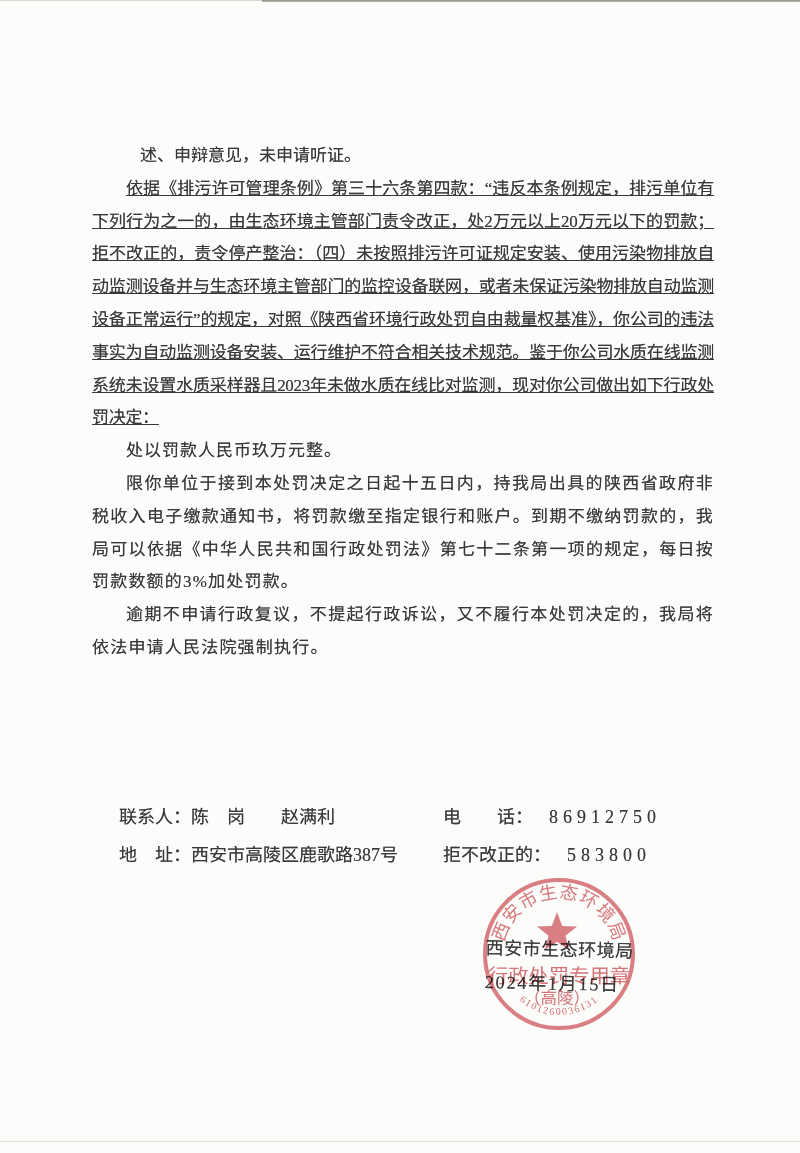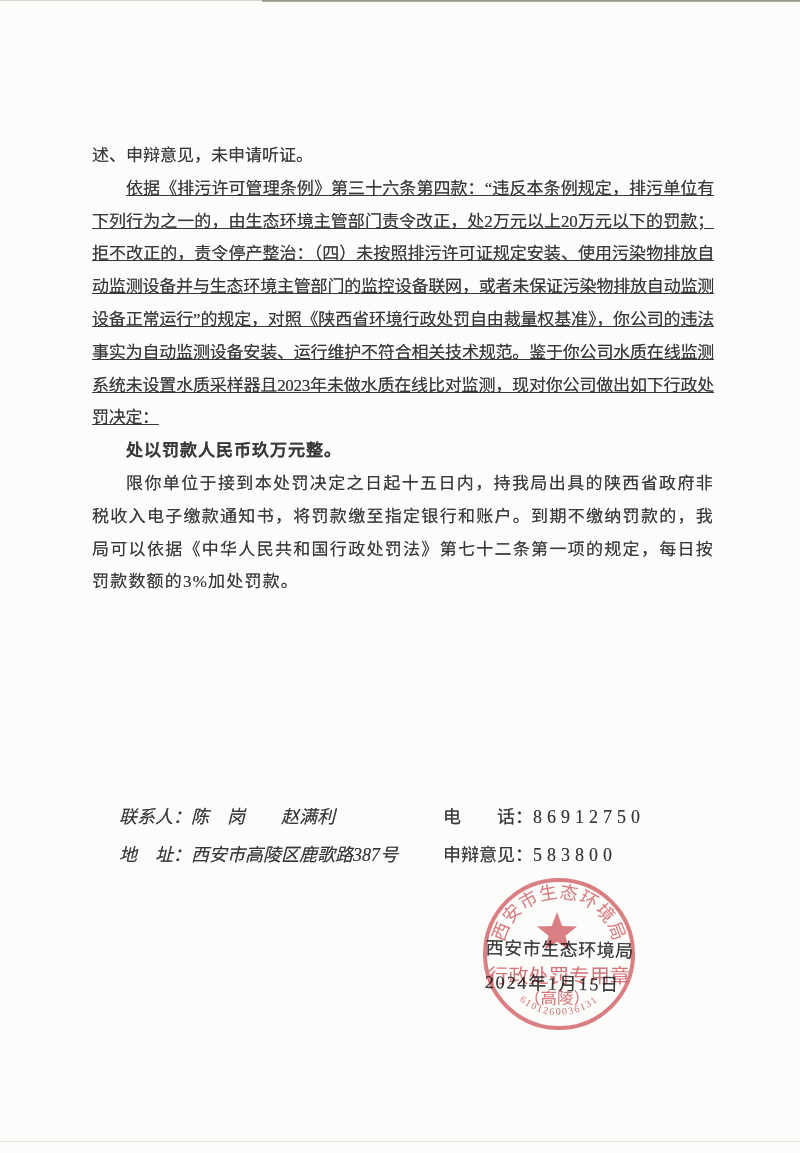--- a/index.html
+++ b/index.html
@@ -14,33 +14,33 @@
   .scan-edge-top-dark{position:absolute;top:0;left:262px;right:0;height:2px;background:rgba(110,104,88,.55);}
   .scan-edge-bottom{position:absolute;top:1141px;left:0;width:100%;height:1px;background:rgba(165,158,140,.28);}
 
   
   .body-text{
     position:absolute;left:92px;top:140px;width:622px;
     font-size:17px;line-height:32.8px;text-align:justify;
     color:#383838;text-shadow:0 0 .5px rgba(55,55,55,.65);
   }
   .para{margin:0;text-indent:2em;}
-  .para.no-indent{text-indent:0;}
+  .para.no-indent{text-indent:0;margin-left:48px;}
   .para.tight{letter-spacing:-0.3px;text-decoration:underline;}
-  .para.mid{letter-spacing:1px;font-weight:bold;}
+  .para.mid{letter-spacing:1px;}
   .para.loose{letter-spacing:1.2px;}
 
   
   .contact{
     position:absolute;left:119px;top:802px;width:620px;
     font-size:18px;color:#383838;text-shadow:0 0 .5px rgba(55,55,55,.6);
   }
   .contact-row{display:flex;line-height:30px;margin-bottom:8px;}
-  .c-left{width:324px;font-style:italic;}
-  .digits{letter-spacing:5px;}
+  .c-left{width:324px;}
+  .digits{letter-spacing:5px;margin-left:16px;}
 
   
   .sig{
     position:absolute;left:486px;top:936px;color:#3c3c3c;
     transform:rotate(1.3deg);transform-origin:left top;
     text-shadow:0 0 .5px rgba(55,55,55,.7);
   }
   .sig-issuer{font-size:18px;letter-spacing:0.5px;line-height:24px;}
   .sig-date{font-size:18px;letter-spacing:1.8px;line-height:24px;margin-top:10px;}
 
@@ -59,30 +59,31 @@
 
   <div class="scan-edge-top"></div>
   <div class="scan-edge-top-dark"></div>
   <div class="scan-edge-bottom"></div>
 
   <div class="body-text">
     <p class="para no-indent">述、申辩意见，未申请听证。</p>
     <p class="para tight">依据《排污许可管理条例》第三十六条第四款：“违反本条例规定，排污单位有下列行为之一的，由生态环境主管部门责令改正，处2万元以上20万元以下的罚款；拒不改正的，责令停产整治：（四）未按照排污许可证规定安装、使用污染物排放自动监测设备并与生态环境主管部门的监控设备联网，或者未保证污染物排放自动监测设备正常运行”的规定，对照《陕西省环境行政处罚自由裁量权基准》，你公司的违法事实为自动监测设备安装、运行维护不符合相关技术规范。鉴于你公司水质在线监测系统未设置水质采样器且2023年未做水质在线比对监测，现对你公司做出如下行政处罚决定：</p>
     <p class="para mid">处以罚款人民币玖万元整。</p>
     <p class="para loose">限你单位于接到本处罚决定之日起十五日内，持我局出具的陕西省政府非税收入电子缴款通知书，将罚款缴至指定银行和账户。到期不缴纳罚款的，我局可以依据《中华人民共和国行政处罚法》第七十二条第一项的规定，每日按罚款数额的3%加处罚款。</p>
+    <p class="para loose">逾期不申请行政复议，不提起行政诉讼，又不履行本处罚决定的，我局将依法申请人民法院强制执行。</p>
   </div>
 
   <div class="contact">
     <div class="contact-row">
       <span class="c-left"><span>联系人：</span><span>陈　岗　　赵满利</span></span>
       <span class="c-right"><span>电　　话：</span><span class="digits">86912750</span></span>
     </div>
     <div class="contact-row">
       <span class="c-left"><span>地　址：</span><span>西安市高陵区鹿歌路387号</span></span>
-      <span class="c-right"><span>申辩意见：</span><span class="digits">583800</span></span>
+      <span class="c-right"><span>拒不改正的：</span><span class="digits">583800</span></span>
     </div>
   </div>
 
   <div class="sig">
     <div class="sig-issuer">西安市生态环境局</div>
     <div class="sig-date">2024年1月15日</div>
   </div>
 
   <div class="stamp">
     <svg width="154" height="154" viewBox="0 0 154 154">

